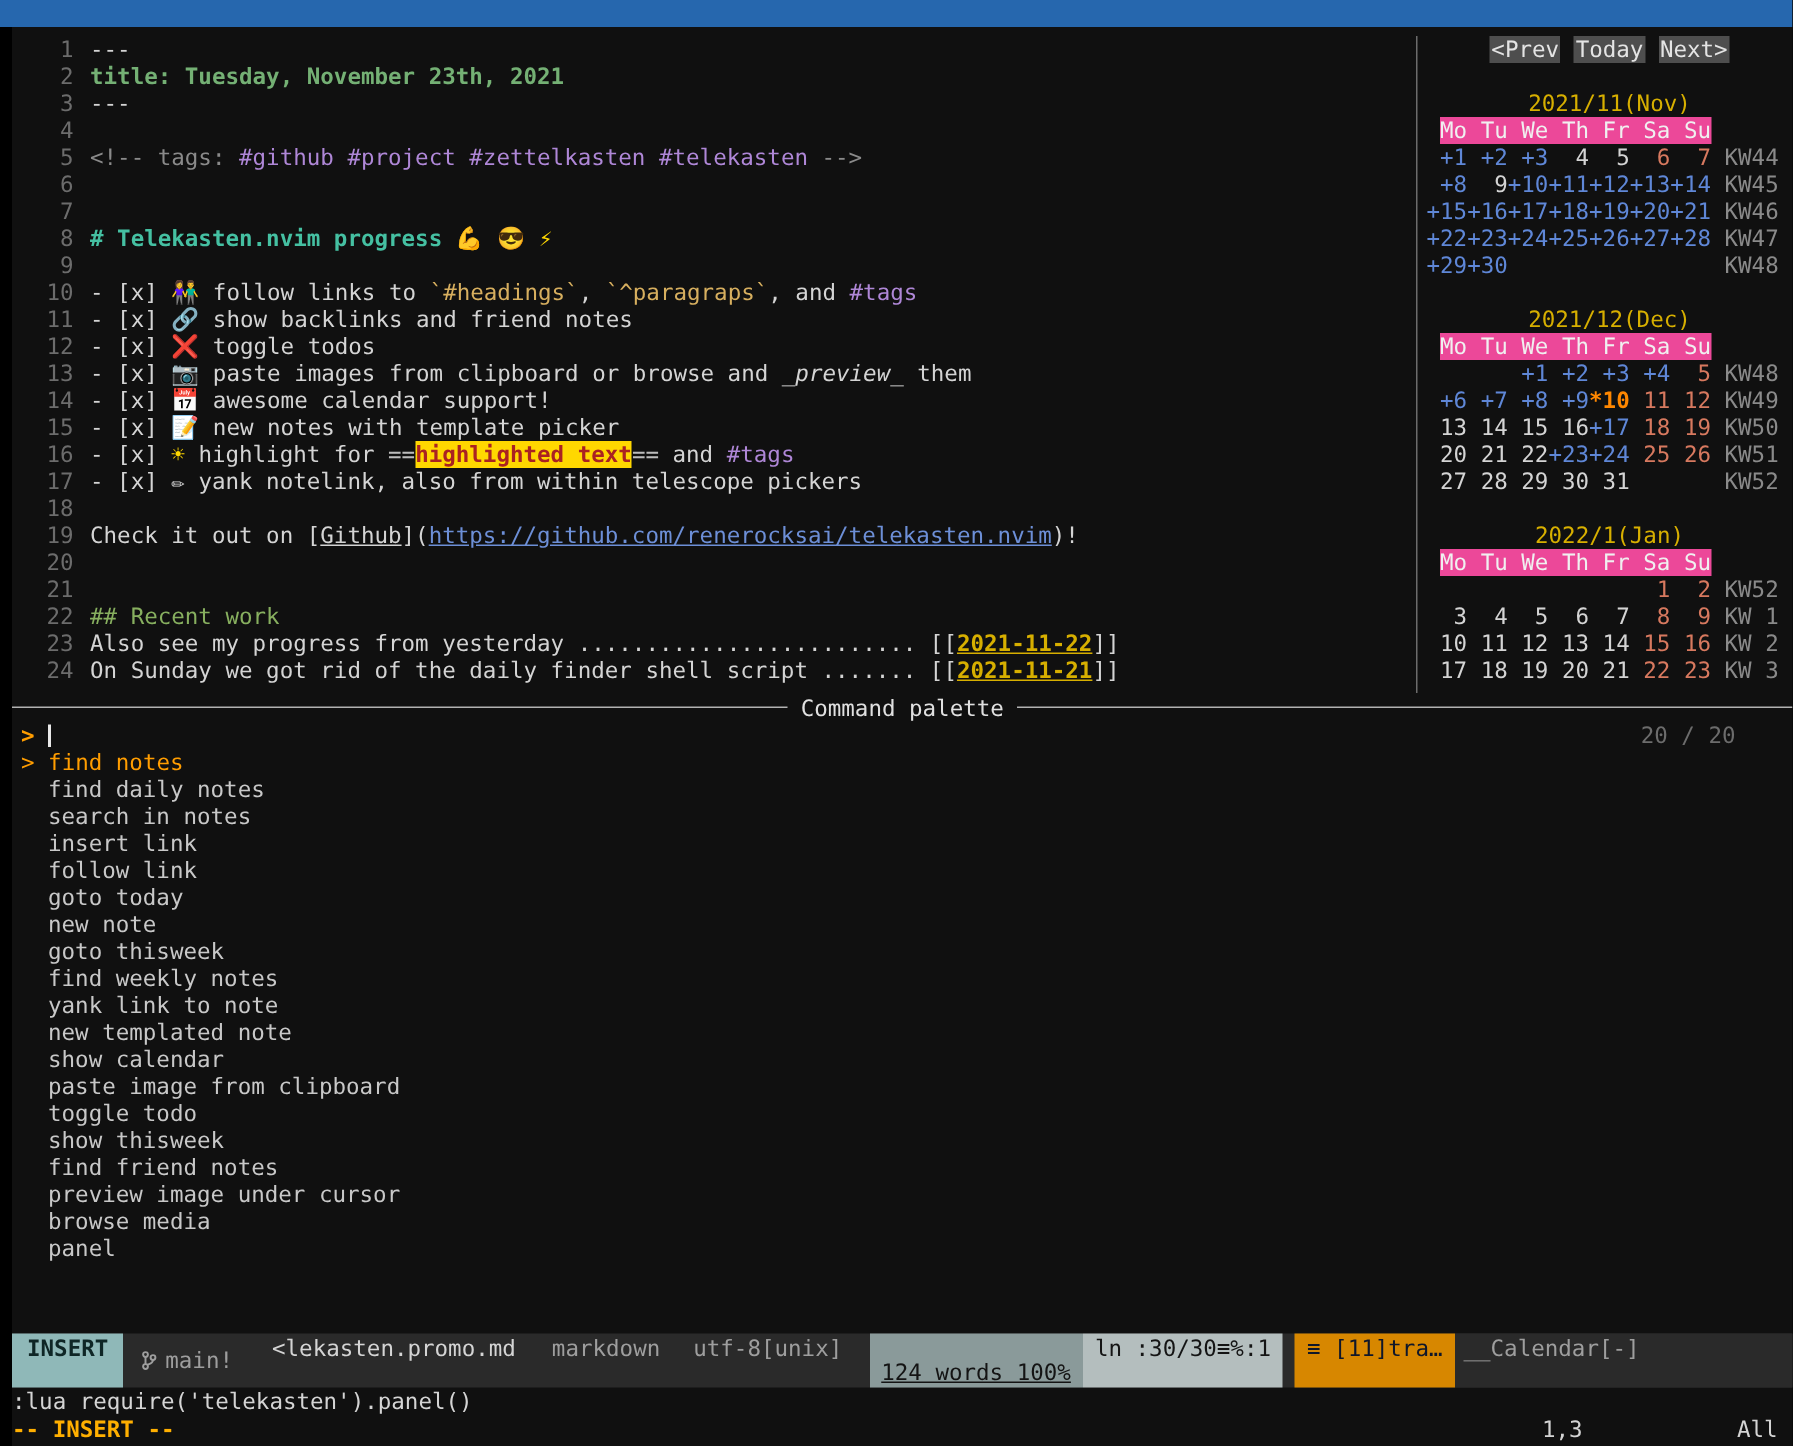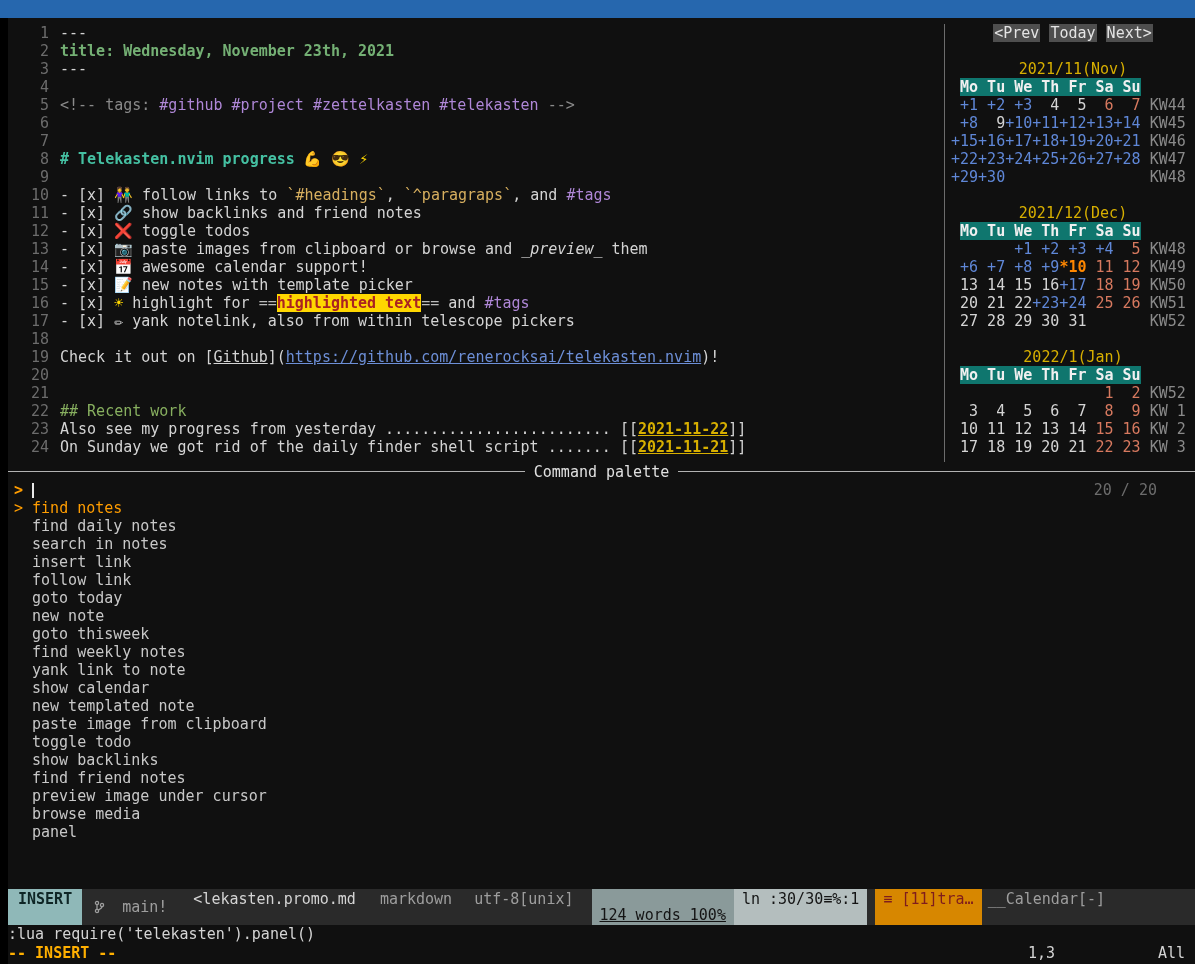--- a/index.html
+++ b/index.html
@@ -39,47 +39,47 @@
   .c-url{color:#6d8fd7;text-decoration:underline}
   .c-dat{color:#d7af00;text-decoration:underline;font-weight:bold}
   .c-emj{color:#d4d4d4}
   .c-sun{color:#ffd700}
   
   .c-p{color:#5f87d7}
   .c-w{color:#d4d4d4}
   .c-e{color:#d7795f}
   .c-t{color:#ff8700;font-weight:bold}
   .c-k{color:#8a8a8a}
-  .c-hdr{background:#0f766e;color:#f0f0f0;font-weight:bold}
+  .c-hdr{background:#ec4899;color:#f0f0f0;font-weight:normal}
 
   
   .divider { height:19px; flex:none; display:flex; align-items:center; color:#e0e0e0; }
   .divider::before, .divider::after { content:""; flex:1; border-top:1px solid #b2b2b2; }
   .div-title { padding:0 9px; white-space:pre; }
 
   
   .palette { flex:1; min-height:0; display:flex; flex-direction:column; padding-left:6px; }
   .prompt-row { height:18px; display:flex; align-items:center; white-space:pre; }
   .prompt-sign { color:#ff9d00; font-weight:bold; }
   .cursor { width:2px; height:15px; background:#e8e8e8; display:inline-block; flex:none; }
   .counter { margin-left:auto; margin-right:38px; color:#6c6c6c; }
   .pal-row { height:18px; white-space:pre; }
   .pal-selected { color:#ff9d00; }
   .pal-item { color:#c8c8c8; padding-left:18px; }
 
   
   .statusline { height:36px; flex:none; display:flex; background:#2a2a2a; line-height:20px; white-space:pre; }
   .sl-mode { background:#8fb8b8; color:#0f2626; font-weight:bold; padding:0 10px; }
-  .sl-branch { color:#9e9e9e; padding:0 14px 0 12px; display:flex; align-items:center; gap:17px; }
+  .sl-branch { color:#9e9e9e; padding:0 14px 0 12px; display:flex; align-items:center; gap:5px; }
   .sl-file { color:#d4d4d4; padding:0 12px; }
   .sl-ft { color:#9e9e9e; padding:0 12px; }
   .sl-enc { color:#9e9e9e; padding:0 10px; }
   .sl-words { background:#8a9a9a; color:#141414; padding:16px 8px; margin-left:8px;text-decoration:underline; }
   .sl-pos { background:#b4bebe; color:#141414; padding:0 8px; }
-  .sl-buf { background:#d78700; color:#7f1d1d; padding:0 8px; margin-left:8px; }
+  .sl-buf { background:#d78700; color:#0f172a; padding:0 8px; margin-left:8px; }
   .sl-gap { flex:1; background:#1c1c1c; }
   .sl-cal { width:252px; flex:none; color:#9e9e9e; background:#2a2a2a; padding-left:6px; }
 
   .cmdline { height:19px; flex:none; white-space:pre; color:#d4d4d4; line-height:19px; }
   .ruler { height:20px; flex:none; display:flex; white-space:pre; line-height:19px; }
   .ruler-mode { color:#ffaf00; font-weight:bold; }
   .ruler-pos { margin-left:auto; width:130px; flex:none; color:#d4d4d4; }
   .ruler-scroll { width:37px; flex:none; color:#d4d4d4; }
 </style>
 </head>
@@ -89,21 +89,21 @@
 
   <div class="tmux-bar">
     <span>tmux  -2</span>
   </div>
 
   <div class="term">
 
     <div class="top">
       <div class="editor">
           <div class="eline"><span class="lnr">1</span><span class="ltext"><span class="c-fg">---</span></span></div>
-          <div class="eline"><span class="lnr">2</span><span class="ltext"><span class="c-grn">title: Wednesday, November 23th, 2021</span></span></div>
+          <div class="eline"><span class="lnr">2</span><span class="ltext"><span class="c-grn">title: Tuesday, November 23th, 2021</span></span></div>
           <div class="eline"><span class="lnr">3</span><span class="ltext"><span class="c-fg">---</span></span></div>
           <div class="eline"><span class="lnr">4</span><span class="ltext"></span></div>
           <div class="eline"><span class="lnr">5</span><span class="ltext"><span class="c-cmt">&lt;!-- tags: </span><span class="c-tag">#github</span><span class="c-cmt"> </span><span class="c-tag">#project</span><span class="c-cmt"> </span><span class="c-tag">#zettelkasten</span><span class="c-cmt"> </span><span class="c-tag">#telekasten</span><span class="c-cmt"> --&gt;</span></span></div>
           <div class="eline"><span class="lnr">6</span><span class="ltext"></span></div>
           <div class="eline"><span class="lnr">7</span><span class="ltext"></span></div>
           <div class="eline"><span class="lnr">8</span><span class="ltext"><span class="c-h1"># Telekasten.nvim progress </span><span class="c-emj">💪 😎 </span><span class="c-sun">⚡</span></span></div>
           <div class="eline"><span class="lnr">9</span><span class="ltext"></span></div>
           <div class="eline"><span class="lnr">10</span><span class="ltext"><span class="c-fg">- [x] </span><span class="c-emj">👫 </span><span class="c-fg">follow links to </span><span class="c-cod">`#headings`</span><span class="c-fg">, </span><span class="c-cod">`^paragraps`</span><span class="c-fg">, and </span><span class="c-tag">#tags</span></span></div>
           <div class="eline"><span class="lnr">11</span><span class="ltext"><span class="c-fg">- [x] </span><span class="c-emj">🔗 </span><span class="c-fg">show backlinks and friend notes</span></span></div>
           <div class="eline"><span class="lnr">12</span><span class="ltext"><span class="c-fg">- [x] </span><span class="c-emj">❌ </span><span class="c-fg">toggle todos</span></span></div>
@@ -165,25 +165,25 @@
       <div>
           <div class="pal-row pal-item">find daily notes</div>
           <div class="pal-row pal-item">search in notes</div>
           <div class="pal-row pal-item">insert link</div>
           <div class="pal-row pal-item">follow link</div>
           <div class="pal-row pal-item">goto today</div>
           <div class="pal-row pal-item">new note</div>
           <div class="pal-row pal-item">goto thisweek</div>
           <div class="pal-row pal-item">find weekly notes</div>
           <div class="pal-row pal-item">yank link to note</div>
+          <div class="pal-row pal-item">new templated note</div>
           <div class="pal-row pal-item">show calendar</div>
-          <div class="pal-row pal-item">new templated note</div>
           <div class="pal-row pal-item">paste image from clipboard</div>
           <div class="pal-row pal-item">toggle todo</div>
-          <div class="pal-row pal-item">show backlinks</div>
+          <div class="pal-row pal-item">show thisweek</div>
           <div class="pal-row pal-item">find friend notes</div>
           <div class="pal-row pal-item">preview image under cursor</div>
           <div class="pal-row pal-item">browse media</div>
           <div class="pal-row pal-item">panel</div>
         </div>
     </div>
 
     <div class="statusline">
       <span class="sl-mode">INSERT</span>
       <span class="sl-branch"><svg width="11" height="14" viewBox="0 0 11 14" fill="none" stroke="#9e9e9e" stroke-width="1.3">

